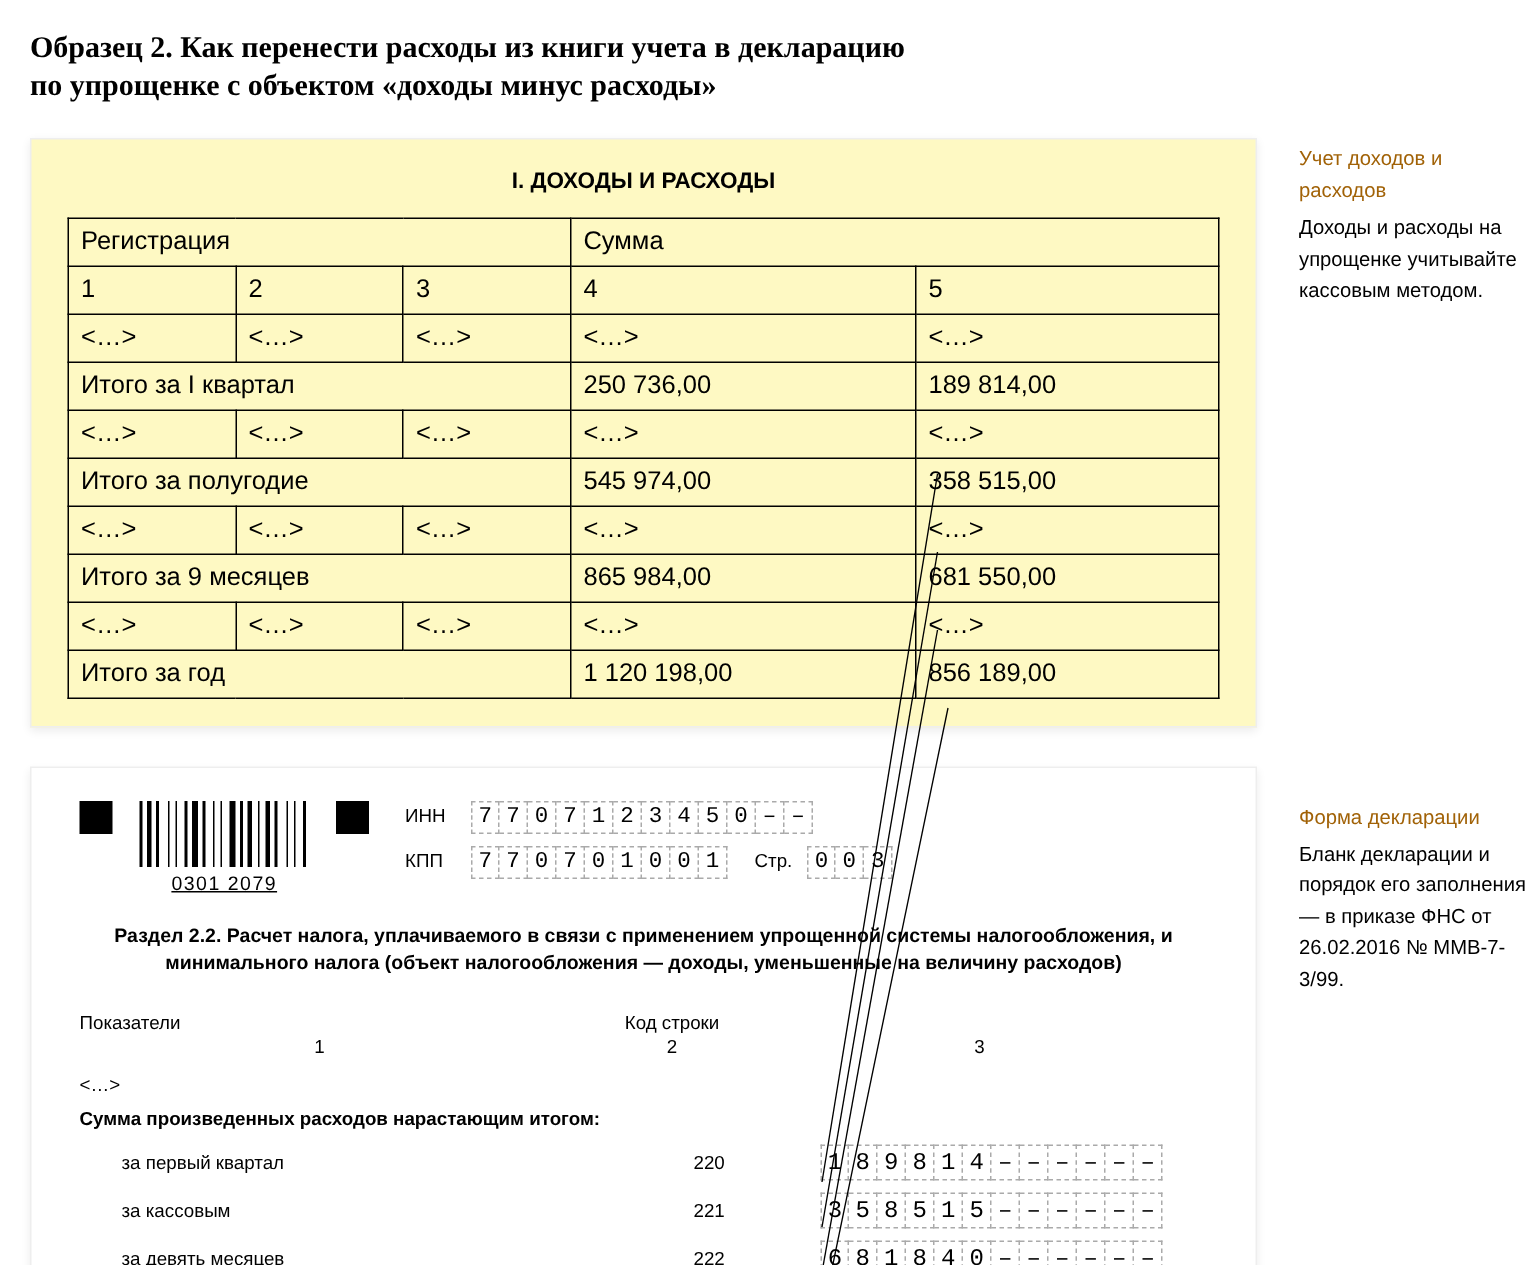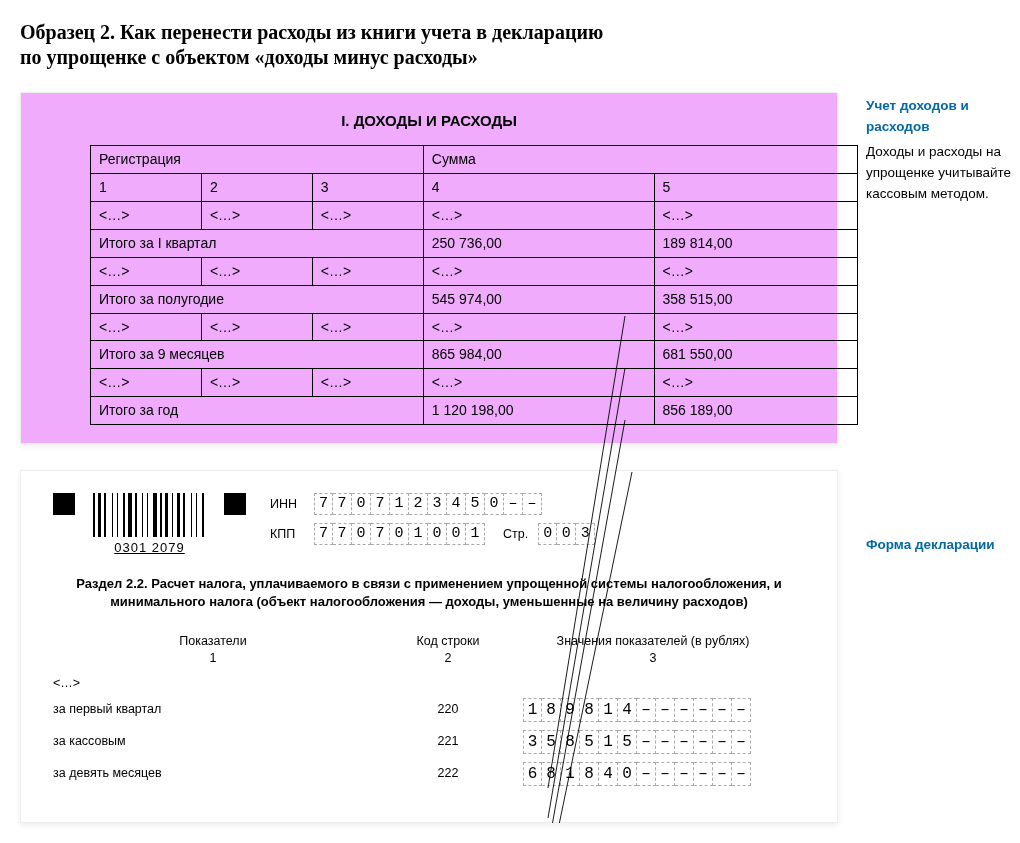--- a/index.html
+++ b/index.html
@@ -20,45 +20,44 @@
     margin-bottom: 22px;
   }
   .layout {
     display: flex;
     gap: 28px;
     align-items: flex-start;
   }
   .main-col { width: 818px; position: relative; }
   .side-col { width: 155px; font-family: Arial, Helvetica, sans-serif; font-size: 13.5px; line-height: 1.55; }
   .side-block { margin-bottom: 30px; }
-  .side-head { color: #0369a1; font-weight: bold; margin-bottom: 4px; }
+  .side-head { color: #a16207; font-weight: normal; margin-bottom: 4px; }
   .side-body { color: #000; }
 
   
   .panel {
-    background: #f0abfc;
+    background: #fef9c3;
     border: 1px solid #eee;
     box-shadow: 0 2px 6px rgba(0,0,0,0.08);
     padding: 18px 24px 18px 24px;
     margin-bottom: 26px;
     width: 818px;
   }
   .panel-title {
     text-align: center;
     font-family: Arial, Helvetica, sans-serif;
     font-weight: bold;
     font-size: 15px;
     margin-bottom: 14px;
   }
   table.ledger {
     border-collapse: collapse;
     width: 100%;
     font-family: Arial, Helvetica, sans-serif;
-    font-size: 14px;
-    margin-left: 45px;
+    font-size: 17px;
   }
   table.ledger td, table.ledger th {
     border: 1px solid #000;
     padding: 4px 8px;
     text-align: left;
     font-weight: normal;
     vertical-align: top;
   }
   table.ledger .c1 { width: 48px; }
   table.ledger .c2 { width: 196px; }
@@ -101,32 +100,32 @@
 
   .section-title {
     text-align:center;
     font-weight:bold;
     font-size:13px;
     line-height:1.4;
     margin: 6px 20px 22px 20px;
   }
 
   .cols-head { display:flex; font-size:12.5px; }
-  .ch1 { width:320px; text-align:center; }
+  .ch1 { width:320px; text-align:left; }
   .ch2 { width:150px; text-align:center; }
   .ch3 { width:260px; text-align:center; }
   .sub-nums { display:flex; font-size:12.5px; margin-bottom:8px; }
   .sub-nums div:nth-child(1){width:320px;text-align:center}
   .sub-nums div:nth-child(2){width:150px;text-align:center}
   .sub-nums div:nth-child(3){width:260px;text-align:center}
 
   .ell { margin:6px 0; font-size:12.5px; }
   .bold-line { font-weight:bold; font-size:12.5px; margin-bottom:8px; }
 
-  .data-row { display:flex; align-items:center; margin-bottom:8px; font-size:12.5px; }
+  .data-row { display:flex; align-items:center; margin-bottom:8px; font-size:12.5px;margin-left:28px; }
   .dr-label { width:320px; }
   .dr-code { width:150px; text-align:center; }
   .dr-val { width:260px; }
   .valcells { display:flex; }
   .vcell {
     width:19px; height:24px;
     border:1px dashed #aaa; border-left:none;
     font-family:'Courier New', monospace; font-size:16px;
     text-align:center; line-height:22px;
   }
@@ -302,29 +301,29 @@
               </div>
         </div>
       </div>
     </div>
 
     <div class="section-title">Раздел 2.2. Расчет налога, уплачиваемого в связи с применением упрощенной системы налогообложения, и минимального налога (объект налогообложения — доходы, уменьшенные на величину расходов)</div>
 
     <div class="cols-head">
       <div class="ch1">Показатели</div>
       <div class="ch2">Код строки</div>
-      <div class="ch3">Значения показателей (в рублях)</div>
     </div>
     <div class="sub-nums">
       <div>1</div>
       <div>2</div>
       <div>3</div>
     </div>
 
     <div class="ell">&lt;…&gt;</div>
+    <div class="bold-line">Сумма произведенных расходов нарастающим итогом:</div>
 
     <div id="decl-rows">
           <div class="data-row">
             <div class="dr-label">за первый квартал</div>
             <div class="dr-code">220</div>
             <div class="dr-val">
               <div class="valcells">
                 <div class="vcell">1</div>
                 <div class="vcell">8</div>
                 <div class="vcell">9</div>
@@ -396,15 +395,16 @@
 </div>
 
 <div class="side-col">
   <div class="side-block" style="margin-top:4px">
     <div class="side-head">Учет доходов и расходов</div>
     <div class="side-body">Доходы и расходы на упрощенке учитывайте кассовым методом.</div>
   </div>
   <div style="height:300px"></div>
   <div class="side-block">
     <div class="side-head">Форма декларации</div>
+    <div class="side-body">Бланк декларации и порядок его заполнения — в приказе ФНС от 26.02.2016 № ММВ-7-3/99.</div>
   </div>
 </div>
 </div>
 
 </body></html>

